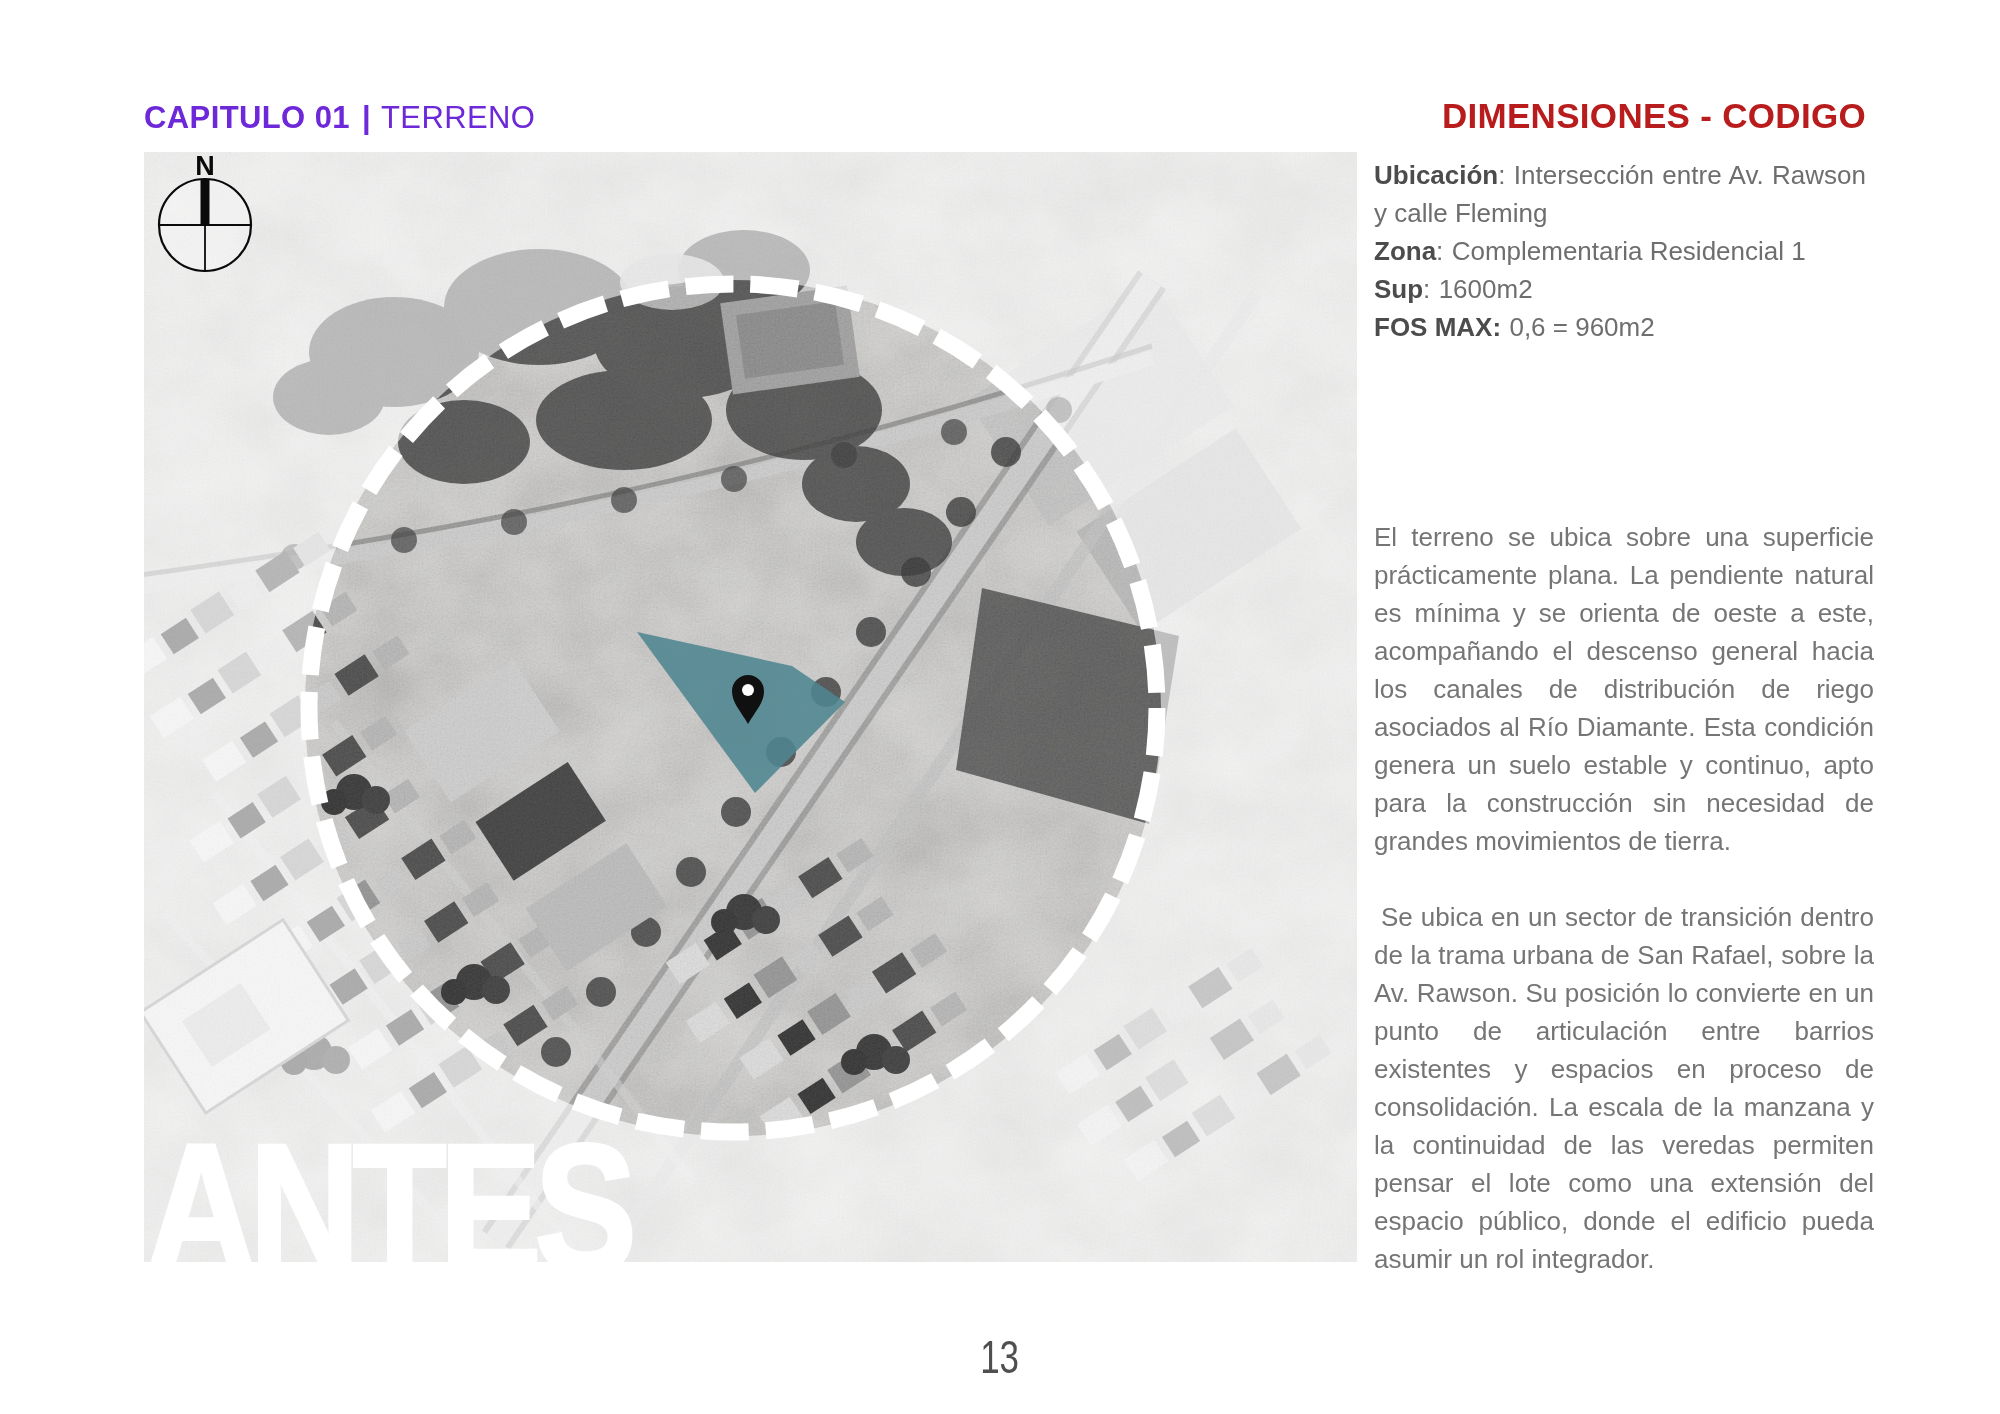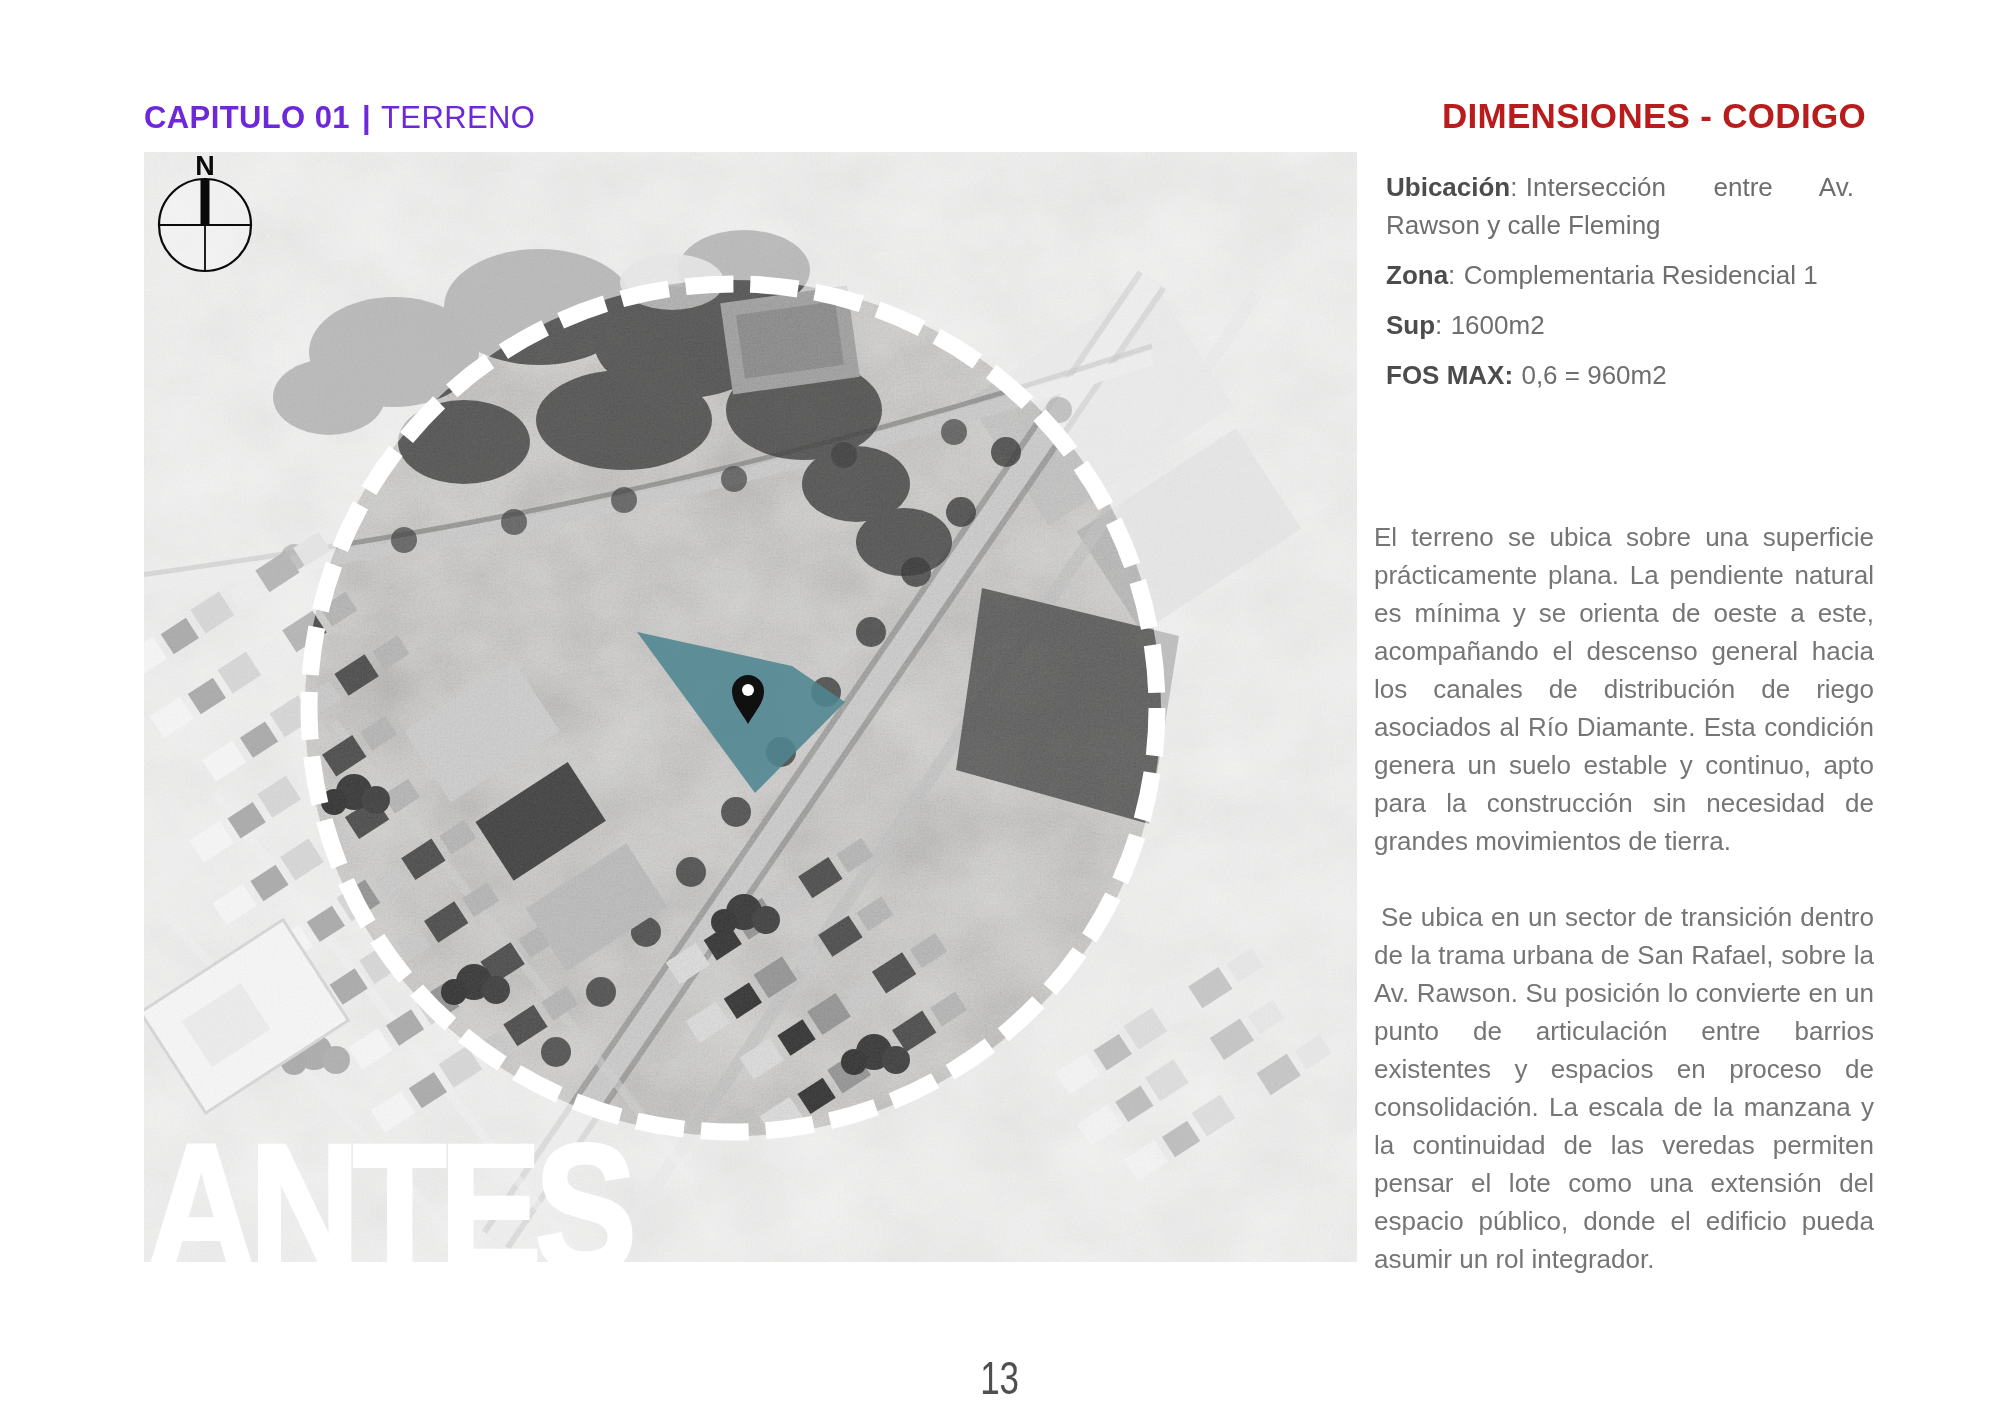--- a/index.html
+++ b/index.html
@@ -27,33 +27,33 @@
     font-size:182px;font-weight:bold;line-height:1;color:#ffffff;
     letter-spacing:-0.045em;transform:scaleX(0.84);transform-origin:left top;
     -webkit-text-stroke:4px #ffffff;white-space:nowrap;
   }
   .col-heading{
     top:96px;text-align:right;font-size:35px;font-weight:bold;color:#b91c1c;
     letter-spacing:.3px;position:absolute;width:492px;left:1374px;
   }
   .info{top:156px;position:absolute;left:1374px;width:492px;
     font-size:26px;line-height:38px;color:#6e6e6e;}
-  .info p{margin:12px;text-align:justify;}
+  .info p{margin:0;text-align:justify;}
   .info b{color:#4c4c4c;}
   .info .val{margin-left:.32em;}
 
   .paras{top:518px;position:absolute;left:1374px;width:500px;
     font-size:26px;line-height:38px;color:#757575;}
   .paras p{margin:0;text-align:justify;}
   .paras p + p{margin-top:38px;text-indent:7px;}
 
   
   .pagenum{
     position:absolute;left:0;width:2000px;top:1330px;text-align:center;
-    color:#4f4f4f;font-size:46px;margin-top:21px;
+    color:#4f4f4f;font-size:46px;
   }
   .pagenum span{display:inline-block;transform:scaleX(0.76);}
 </style>
 </head>
 <body>
 
 <div class="page">
 
   <div class="chapter">
     <span class="b">CAPITULO 01</span><span class="sep">|</span><span>TERRENO</span>

